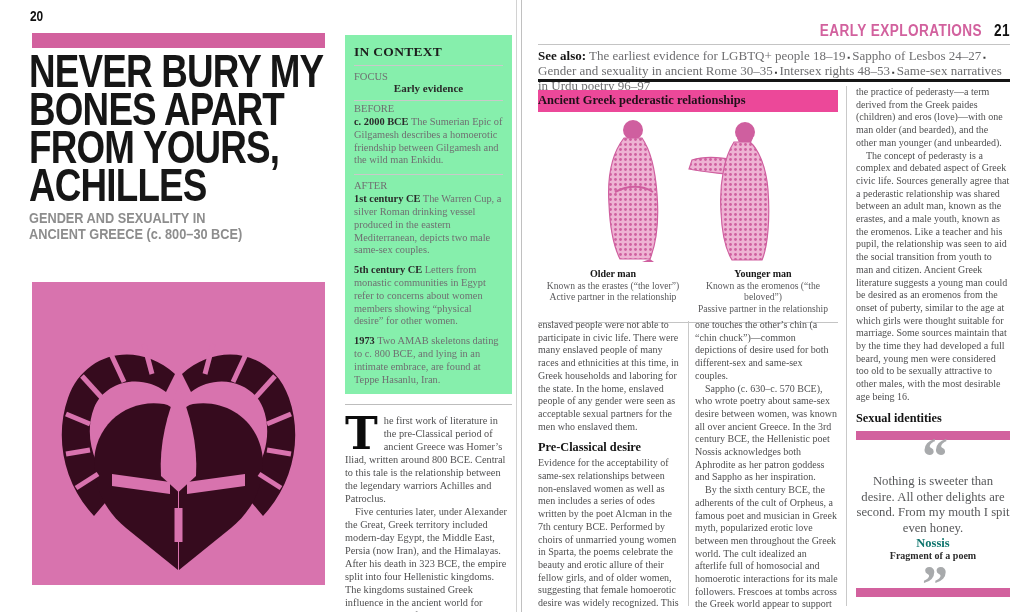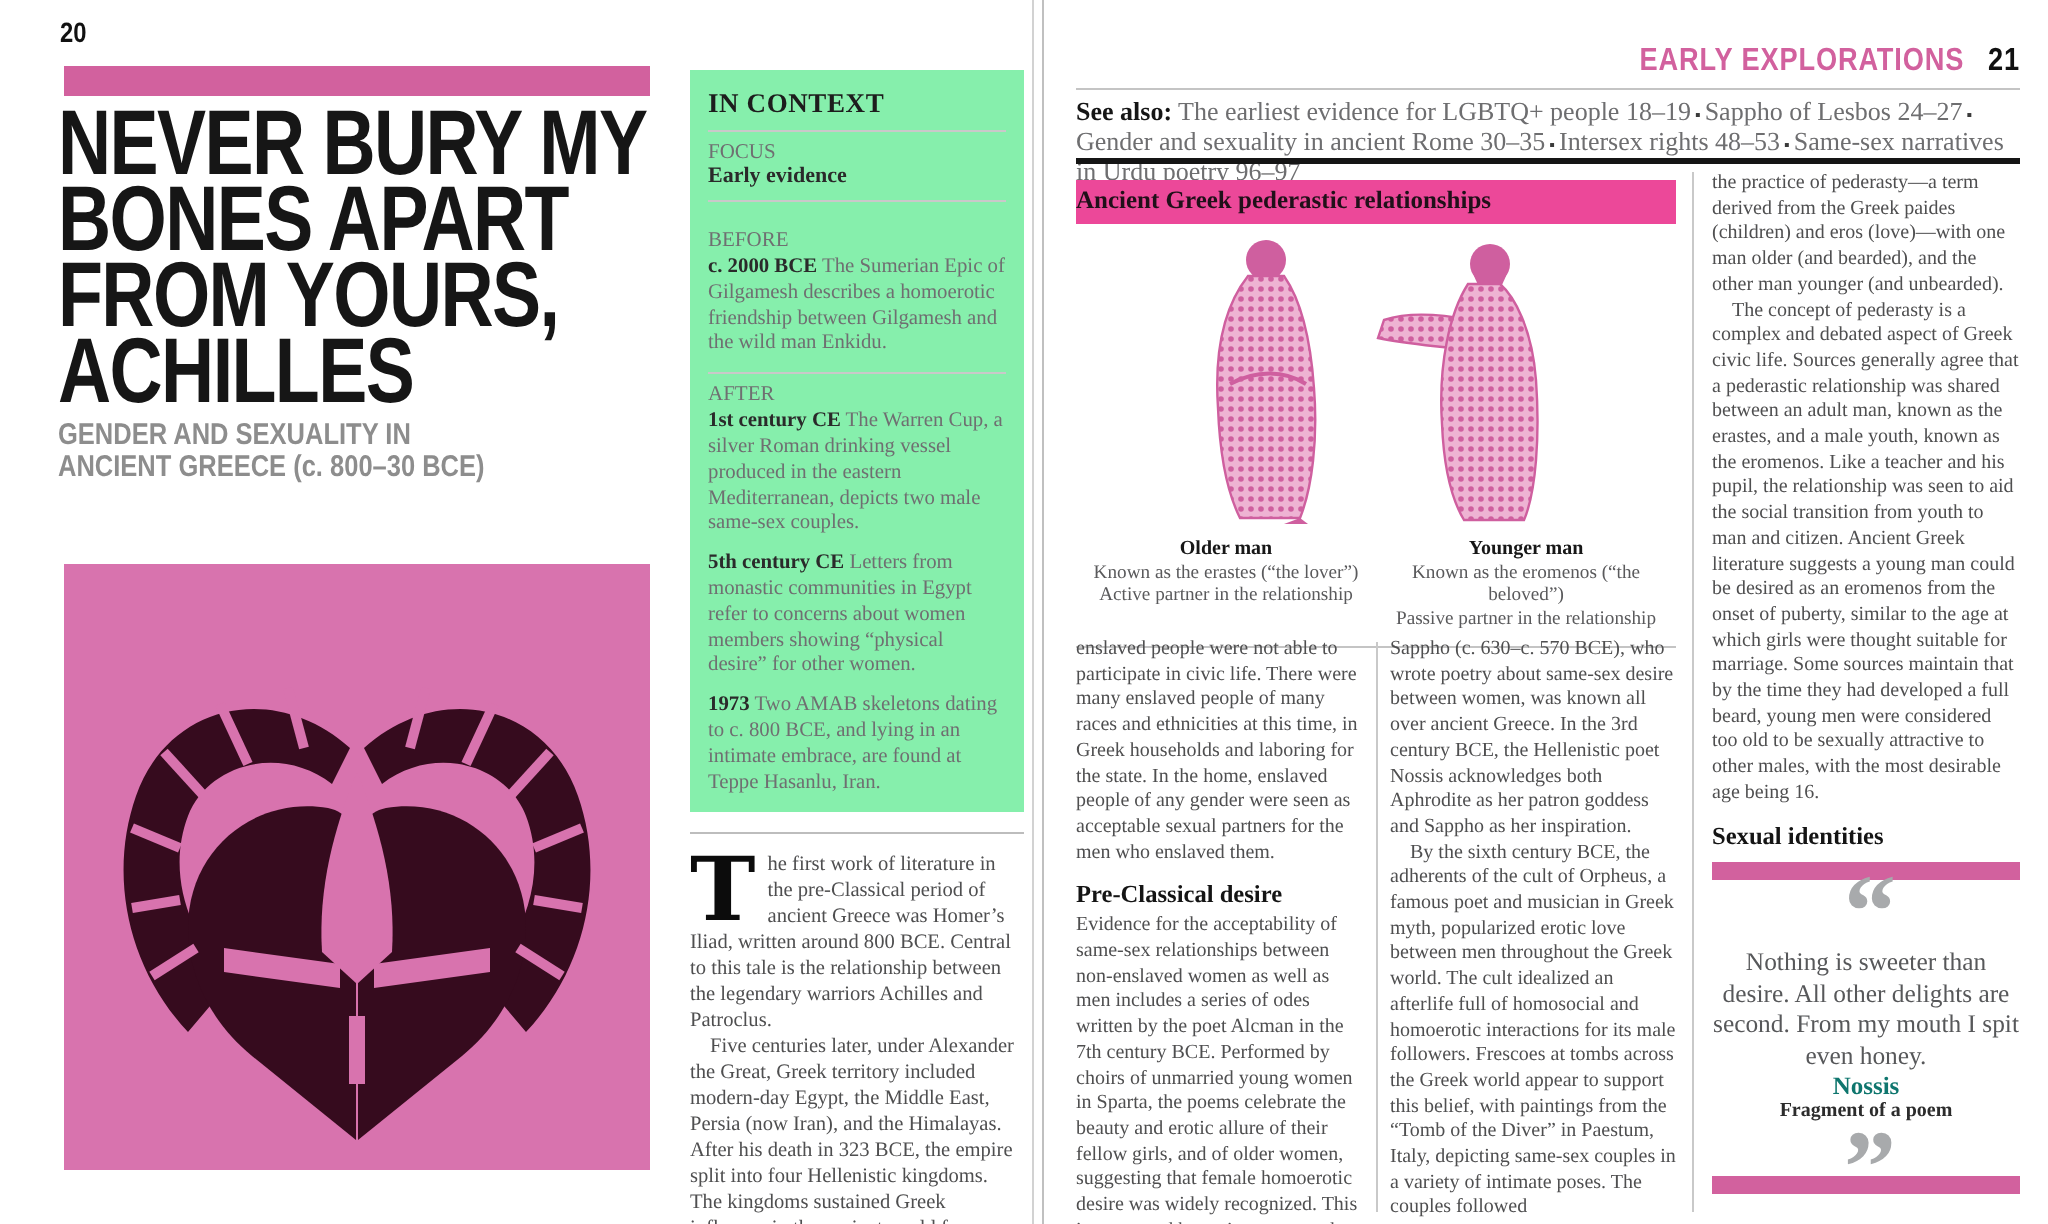--- a/index.html
+++ b/index.html
@@ -20,21 +20,21 @@
             transform:scaleX(.85);transform-origin:left top;}
   #pl-art{left:32px;top:282px;width:293px;height:303px;}
 
   
   #ctx-col{left:345px;top:35px;width:167px;height:577px;overflow:hidden;}
   #ctx-box{background:#86efac;padding:9px 9px 8px 9px;}
   .ctx-title{font-weight:bold;font-size:13.5px;color:#1d1d1d;letter-spacing:.3px;
              border-bottom:1px solid #c9c9c9;padding-bottom:5px;margin-bottom:5px;}
   .ctx-label{font-size:10.5px;color:#6f6f71;}
   .ctx-focus{font-weight:bold;font-size:11px;color:#2a2a2a;
-             border-bottom:1px solid #c9c9c9;padding-bottom:6px;margin-bottom:14px;}
+             border-bottom:1px solid #c9c9c9;padding-bottom:6px;margin-bottom:2px;text-align:center;}
   .ctx-p{font-size:10.4px;line-height:12.8px;color:#6f6f71;margin:2px 0 7px 0;}
   .ctx-p b{color:#2a2a2a;}
   .ctx-sep{border-bottom:1px solid #c9c9c9;margin:2px 0 5px 0;}
   #ctx-rule{border-bottom:1px solid #bdbdbd;margin:10px 0 9px 0;}
   .body-p{font-size:10.3px;line-height:13px;color:#4f4f50;margin:0 0 0 0;}
   .body-p + .body-p{text-indent:10px;}
   .dropcap{float:left;font-family:"DejaVu Serif",serif;font-weight:bold;font-size:44px;
            line-height:36px;color:#0c0c0c;margin:2px 6px 0 0;}
 
   
@@ -209,20 +209,21 @@
     <div id="fig-rule"></div>
   </div>
 
   <div id="col1" class="abs rcol">
     <p>enslaved people were not able to participate in civic life. There were many enslaved people of many races and ethnicities at this time, in Greek households and laboring for the state. In the home, enslaved people of any gender were seen as acceptable sexual partners for the men who enslaved them.</p>
     <h4>Pre-Classical desire</h4>
     <p>Evidence for the acceptability of same-sex relationships between non-enslaved women as well as men includes a series of odes written by the poet Alcman in the 7th century BCE. Performed by choirs of unmarried young women in Sparta, the poems celebrate the beauty and erotic allure of their fellow girls, and of older women, suggesting that female homoerotic desire was widely recognized. This is supported by an image on a plate from Thera in Greece (c. 500 BCE) in which two women exchange garlands, while</p>
   </div>
   <div id="vr12" class="abs"></div>
   <div id="col2" class="abs rcol">
+    <p>one touches the other’s chin (a “chin chuck”)—common depictions of desire used for both different-sex and same-sex couples.</p>
     <p>Sappho (c. 630–c. 570 BCE), who wrote poetry about same-sex desire between women, was known all over ancient Greece. In the 3rd century BCE, the Hellenistic poet Nossis acknowledges both Aphrodite as her patron goddess and Sappho as her inspiration.</p>
     <p>By the sixth century BCE, the adherents of the cult of Orpheus, a famous poet and musician in Greek myth, popularized erotic love between men throughout the Greek world. The cult idealized an afterlife full of homosocial and homoerotic interactions for its male followers. Frescoes at tombs across the Greek world appear to support this belief, with paintings from the “Tomb of the Diver” in Paestum, Italy, depicting same-sex couples in a variety of intimate poses. The couples followed</p>
   </div>
   <div id="vr23" class="abs"></div>
 
   <div id="col3" class="abs rcol" style="position:absolute;">
     <div id="col3-text">
       <p>the practice of pederasty—a term derived from the Greek paides (children) and eros (love)—with one man older (and bearded), and the other man younger (and unbearded).</p>
       <p>The concept of pederasty is a complex and debated aspect of Greek civic life. Sources generally agree that a pederastic relationship was shared between an adult man, known as the erastes, and a male youth, known as the eromenos. Like a teacher and his pupil, the relationship was seen to aid the social transition from youth to man and citizen. Ancient Greek literature suggests a young man could be desired as an eromenos from the onset of puberty, similar to the age at which girls were thought suitable for marriage. Some sources maintain that by the time they had developed a full beard, young men were considered too old to be sexually attractive to other males, with the most desirable age being 16.</p>
       <h4>Sexual identities</h4>

